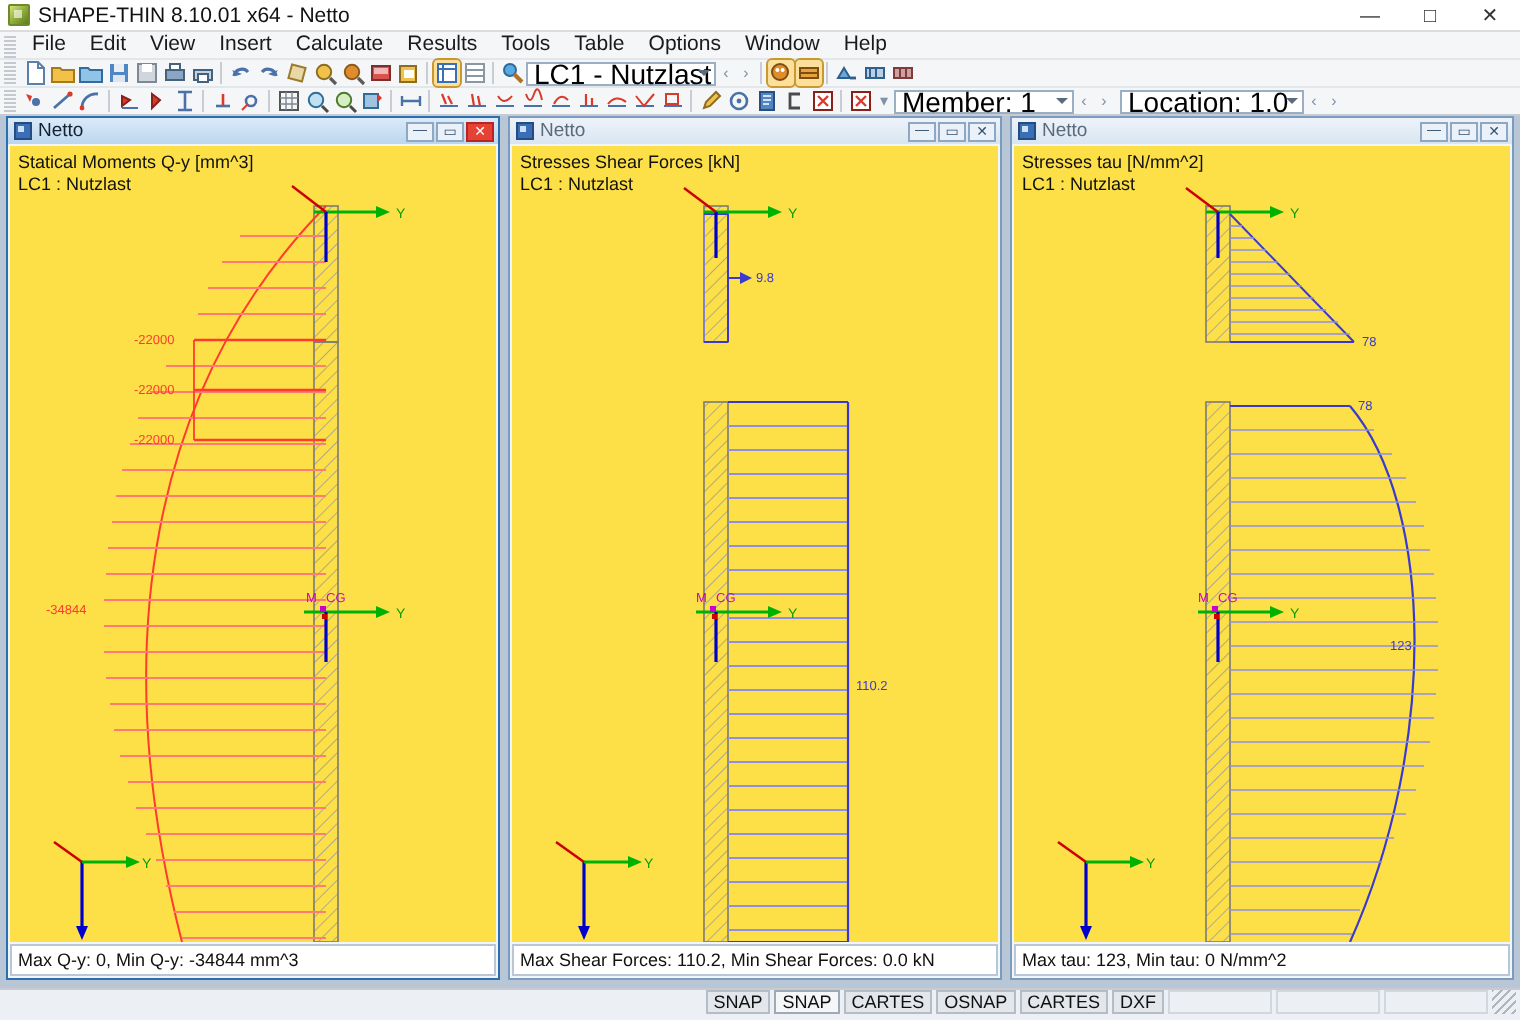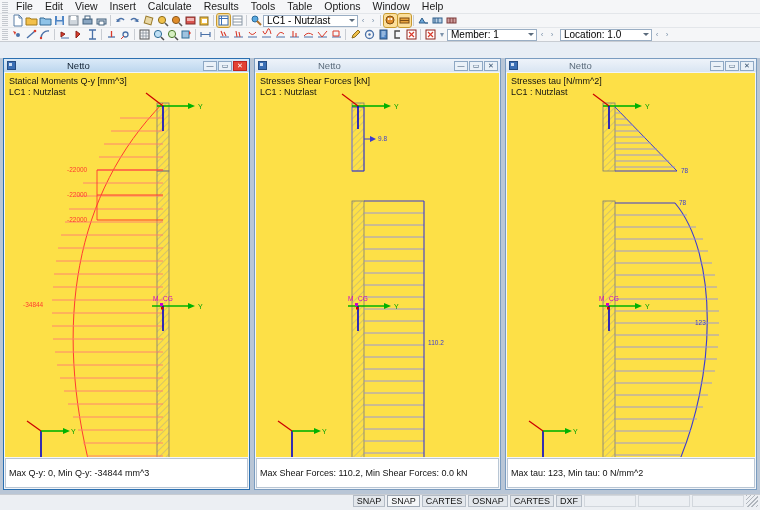--- a/index.html
+++ b/index.html
@@ -50,50 +50,50 @@
   }
   .menuitem { padding:0 6px; font-size:10.5px; color:#1a1a1a; line-height:14px; cursor:default; white-space:nowrap;}
 
   
   .toolbar { height:14px; background:#f5f6f8; display:flex; align-items:center;
              border-bottom:1px solid #e3e6ea; padding-left:2px; }
   .toolbar.row2 { border-bottom:1px solid #c8ccd2; }
   .tb-ico { width:13px; height:13px; margin:0 0.5px; position:relative; flex:none; border-radius:2px; }
   .tb-sep { width:1px; height:11px; background:#c9cdd3; margin:0 2px; flex:none;}
   .combo { height:12px; border:1px solid #9aaec4; background:#fff; display:flex; align-items:center;
-           font-size:10px; color:#000; padding-left:3px; position:relative; }
+           font-size:14px; color:#000; padding-left:3px; position:relative; }
   .combo .arrow { position:absolute; right:2px; top:3px; width:0;height:0;
     border-left:3px solid transparent;border-right:3px solid transparent;border-top:3px solid #5b6b7c;}
   .navbtn { width:10px;height:12px; display:flex;align-items:center;justify-content:center;
             font-size:8px;color:#7d93ab; }
 
   
   .mdi { position:absolute; left:0; top:58px; width:760px; height:436px; background:#b9c6d6; }
 
   .panel { position:absolute; top:0; background:#f2f5f9; border:1px solid #7a9cc0;
            display:flex; flex-direction:column; }
   .panel.active { border-color:#2a6fb0; }
   .pnl-title { height:13px; display:flex; align-items:center; padding-left:3px;
                background:linear-gradient(to bottom,#eef3fa,#d9e5f2); flex:none; }
   .panel.active .pnl-title { background:linear-gradient(to bottom,#dbeaf8,#bcd6ee); }
   .pnl-ico { width:9px; height:9px; margin-right:3px; flex:none;
              background:linear-gradient(135deg,#4c7fc0,#2b5party); }
   .pnl-ico{ background:#3b6fb5; border:1px solid #254c82; position:relative;}
   .pnl-ico:after{content:"";position:absolute;left:1px;top:1px;width:3px;height:3px;background:#cfe0f5;}
-  .pnl-name { font-size:9.5px; color:#5a6a7a;margin-left:48px; }
+  .pnl-name { font-size:9.5px; color:#5a6a7a; }
   .panel.active .pnl-name { color:#123; }
   .pnl-btns { margin-left:auto; display:flex; gap:1px; padding-right:2px; }
   .pnl-btn { width:14px; height:10px; border:1px solid #8ea8c4; background:#eaf1f8;
              display:flex; align-items:center; justify-content:center; font-size:7px; color:#34506e;}
   .pnl-btn.close { background:#e34234; border-color:#b22; color:#fff; }
   .panel:not(.active) .pnl-btn.close { background:#eaf1f8; border-color:#8ea8c4; color:#34506e; }
 
   .pnl-body { flex:1; background:#fde047; margin:1px; position:relative; overflow:hidden; }
   .pnl-head-txt { position:absolute; left:4px; top:3px; font-size:9px; color:#111; line-height:11px; white-space:pre; }
-  .pnl-foot { height:30px; flex:none; margin:0 1px 1px 1px; background:#ffffff;
+  .pnl-foot { height:16px; flex:none; margin:0 1px 1px 1px; background:#ffffff;
               border:1px solid #b9c6d4; display:flex; align-items:center; padding-left:3px;
               font-size:9px; color:#111; }
 
   
   .gsvg { position:absolute; left:0; top:0; }
 
   
   .statusbar { position:absolute; left:0; bottom:0; width:760px; height:16px;
     background:#eceff3; border-top:1px solid #c8ccd2; display:flex; }
   .st-spacer { flex:1; }
@@ -102,20 +102,29 @@
   .st-btn.on { background:#f4f6f8; border-color:#9fa9b5; }
   .st-cell { width:52px; height:12px; border:1px solid #d2d7dd; margin-right:2px; }
   .st-grip { width:12px; height:12px; margin-right:2px;
     background:repeating-linear-gradient(135deg,#b0b6bd 0 1px,transparent 1px 3px); }
 </style>
 </head>
 <body>
 
 <div id="app">
 
+  <div class="titlebar">
+    <div class="appicon"></div>
+    <div class="ttl">SHAPE-THIN 8.10.01 x64 - Netto</div>
+    <div class="wbtns">
+      <div class="wbtn">—</div>
+      <div class="wbtn">□</div>
+      <div class="wbtn close">✕</div>
+    </div>
+  </div>
 
   <div class="menubar">
     <div class="grip"></div>
     <div class="menuitem">File</div>
     <div class="menuitem">Edit</div>
     <div class="menuitem">View</div>
     <div class="menuitem">Insert</div>
     <div class="menuitem">Calculate</div>
     <div class="menuitem">Results</div>
     <div class="menuitem">Tools</div>

